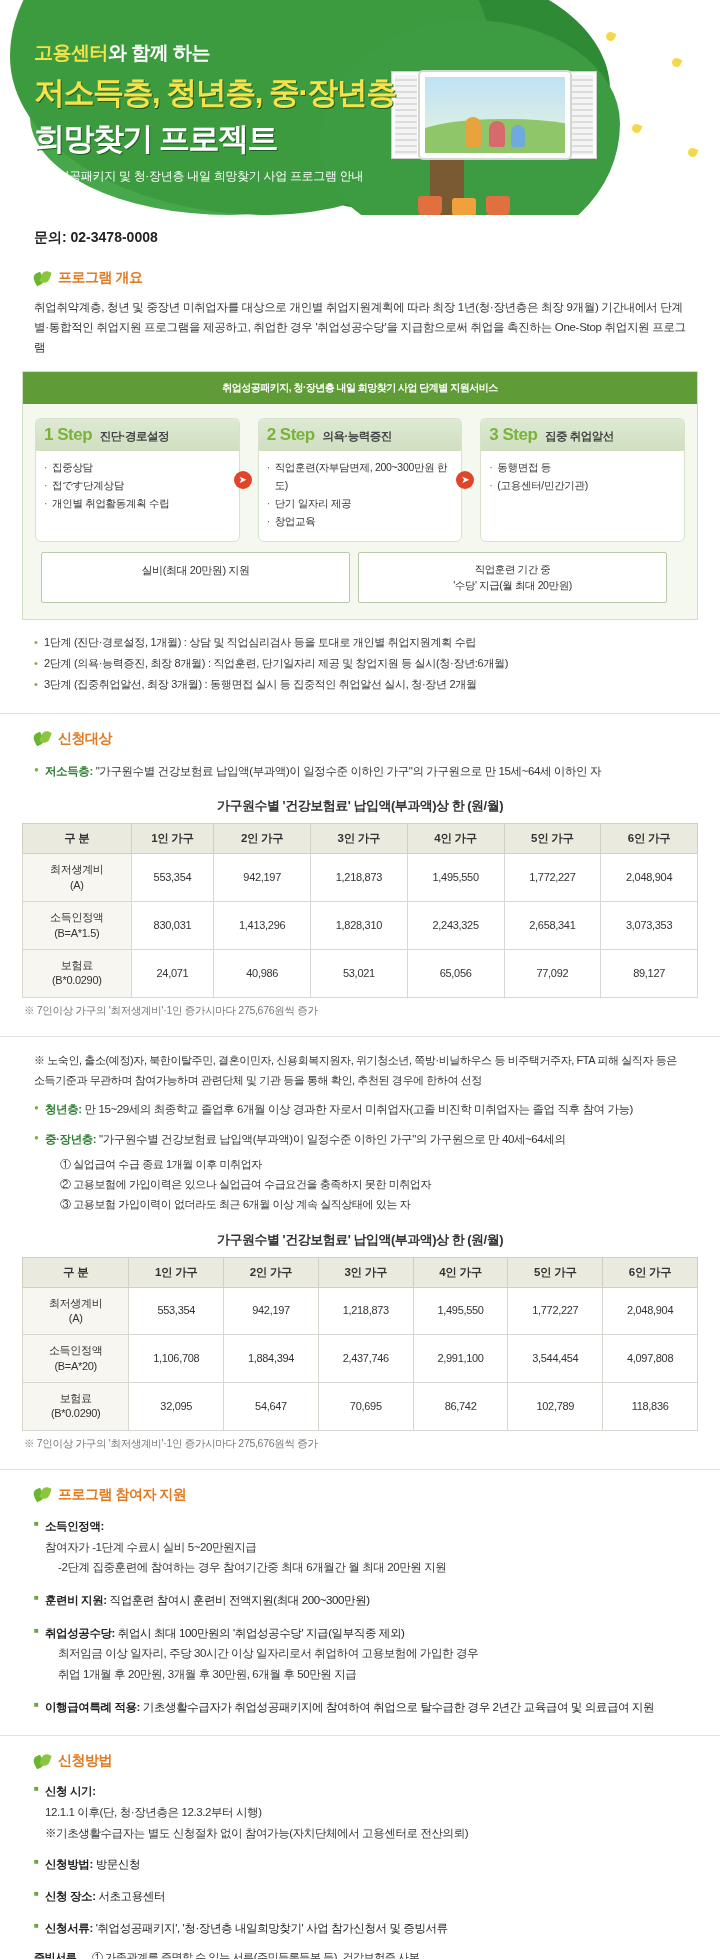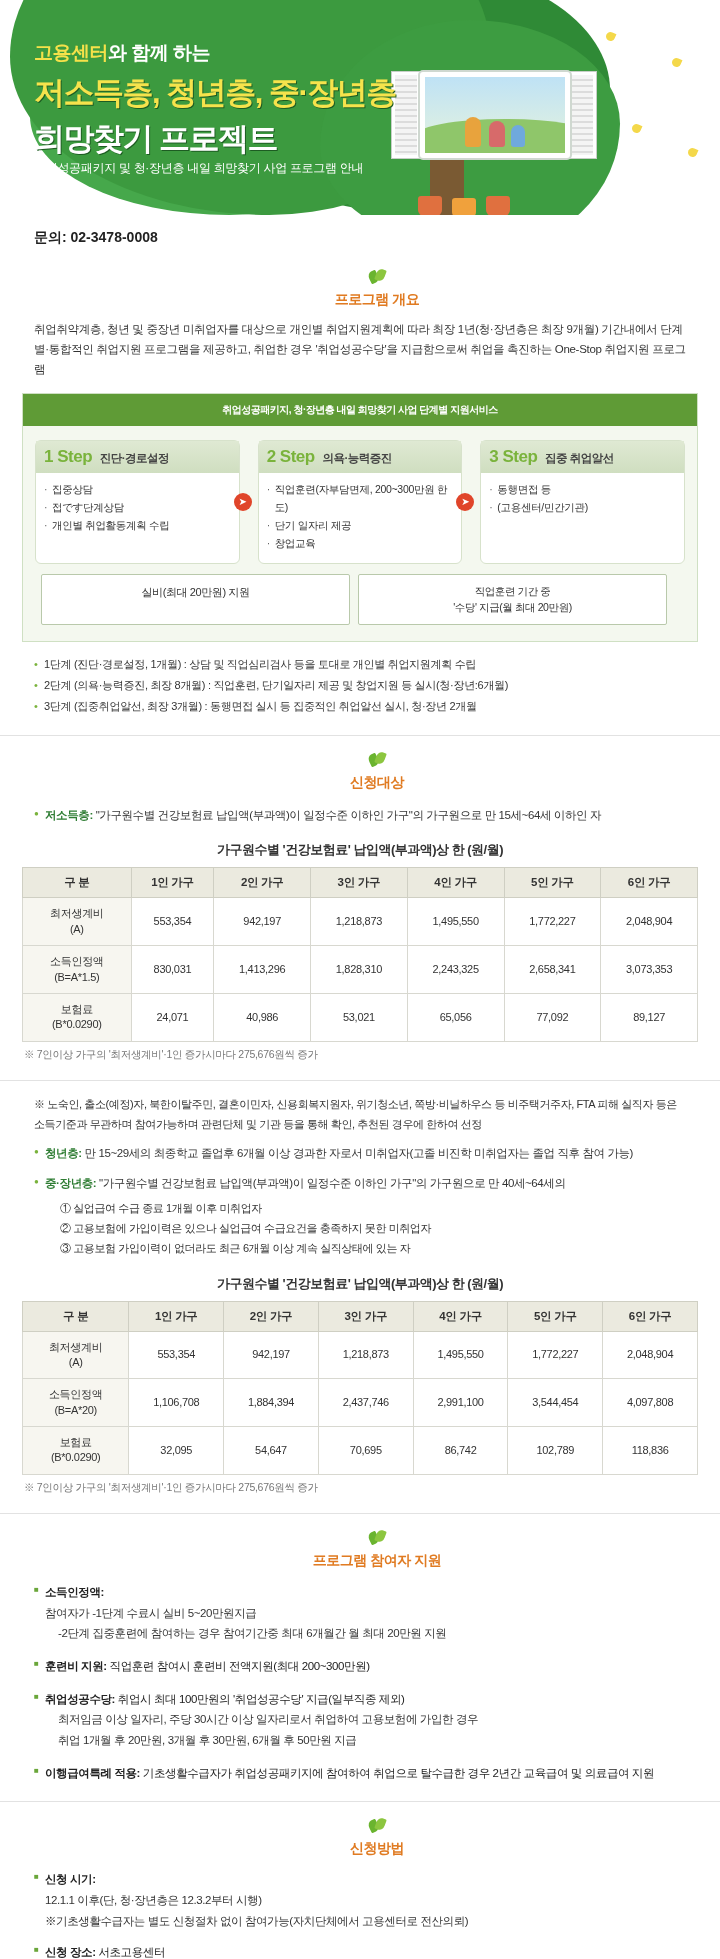--- a/index.html
+++ b/index.html
@@ -73,29 +73,28 @@
   .pot.p-c { left:486px; top:196px; background:#e0703f; }
 
   .leafdots { position:absolute; right:8px; top:28px; width:110px; height:150px; }
   .leafdots i { position:absolute; width:9px; height:9px; background:#f4d84a; border-radius:50% 0 50% 50%; transform:rotate(25deg); }
 
   .hero-text { position:absolute; left:34px; top:40px; z-index:5; }
   .line1 { font-size:19px; color:#ffffff; font-weight:bold; letter-spacing:-0.5px; }
   .line1 b { color:#f5e14a; }
   .line2 { font-size:31px; font-weight:bold; color:#f6e34c; letter-spacing:-1.5px; margin-top:6px; text-shadow:1px 1px 0 #1d5c22; }
   .line3 { font-size:31px; font-weight:bold; color:#ffffff; letter-spacing:-1.5px; margin-top:4px; text-shadow:1px 1px 0 #1d5c22; }
-  .line4 { font-size:12px; color:#ffffff; margin-top:0; letter-spacing:-0.3px; }
+  .line4 { font-size:12px; color:#ffffff; margin-top:8px; letter-spacing:-0.3px; }
 
   .tel { padding:14px 0 6px 34px; font-size:14px; font-weight:bold; color:#222; }
 
   
   .sec-head {
     display:flex; align-items:center; gap:7px;
     margin:16px 0 10px 34px;
-    flex-direction:column;
   }
   .leaf-ico {
     width:17px;height:15px;position:relative;flex:0 0 auto;
   }
   .leaf-ico:before, .leaf-ico:after {
     content:""; position:absolute; width:9px; height:12px; background:#6ab42f;
     border-radius:50% 10% 50% 10%;
   }
   .leaf-ico:before { left:0; top:2px; transform:rotate(-25deg); }
   .leaf-ico:after { left:7px; top:0px; background:#8cc63f; transform:rotate(20deg); }
@@ -485,29 +484,29 @@
   </div>
 
   <div class="apply-item">
     <div class="hd">신청 시기:</div>
     <div class="bd">12.1.1 이후(단, 청·장년층은 12.3.2부터 시행)</div>
     <div class="bd">※기초생활수급자는 별도 신청절차 없이 참여가능(자치단체에서 고용센터로 전산의뢰)</div>
   </div>
 
   <div class="apply-item">
     <div class="hd">
+      <span>신청방법:</span>
+      <span style="font-weight:normal">방문신청</span>
+    </div>
+  </div>
+
+  <div class="apply-item">
+    <div class="hd">
       <span>신청 장소:</span>
       <span style="font-weight:normal">서초고용센터</span>
-    </div>
-  </div>
-
-  <div class="apply-item">
-    <div class="hd">
-      <span>신청방법:</span>
-      <span style="font-weight:normal">방문신청</span>
     </div>
   </div>
 
   <div class="apply-item">
     <div class="hd">
       <span>신청서류:</span>
       <span style="font-weight:normal">'취업성공패키지', '청·장년층 내일희망찾기' 사업 참가신청서 및 증빙서류</span>
     </div>
   </div>
 

